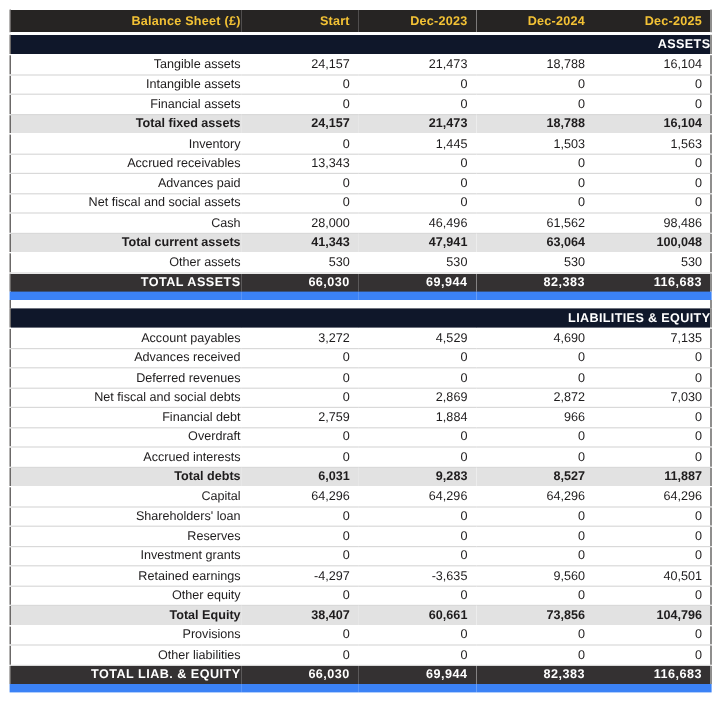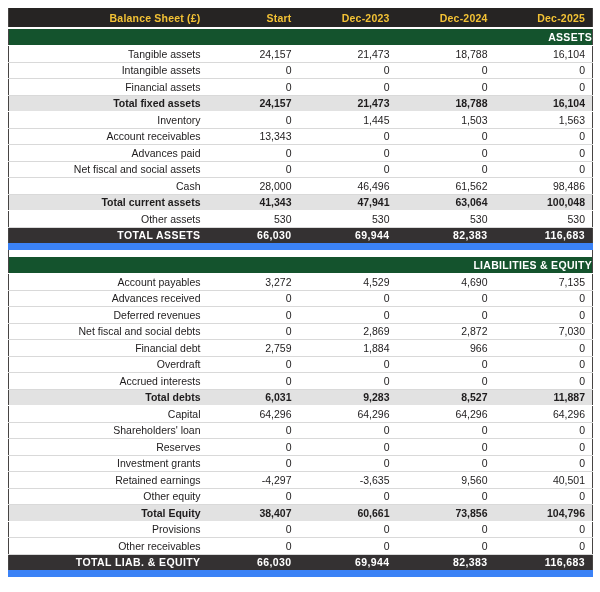--- a/index.html
+++ b/index.html
@@ -38,21 +38,21 @@
   tr.head-row th {
     background: #262423;
     color: #f3c235;
     font-weight: bold;
     height: 19px;
     font-size: 10.5px;
     border-bottom: 2px solid #ffffff;
     letter-spacing: 0.2px;
   }
   tr.section-row td {
-    background: #14532d;
+    background: #0f172a;
     color: #ffffff;
     font-weight: bold;
     height: 16px;
     border-bottom: 1px solid #ffffff;
     letter-spacing: 0.3px;
     padding-left: 24px;
   }
   tr.row-normal td {
     background: #ffffff;
     height: 15.5px;
@@ -132,21 +132,21 @@
         <td class="num">16,104</td>
       </tr>
       <tr class="row-normal">
         <td class="label">Inventory</td>
         <td class="num">0</td>
         <td class="num">1,445</td>
         <td class="num">1,503</td>
         <td class="num">1,563</td>
       </tr>
       <tr class="row-normal">
-        <td class="label">Account receivables</td>
+        <td class="label">Accrued receivables</td>
         <td class="num">13,343</td>
         <td class="num">0</td>
         <td class="num">0</td>
         <td class="num">0</td>
       </tr>
       <tr class="row-normal">
         <td class="label">Advances paid</td>
         <td class="num">0</td>
         <td class="num">0</td>
         <td class="num">0</td>
@@ -299,21 +299,21 @@
         <td class="num">104,796</td>
       </tr>
       <tr class="row-normal">
         <td class="label">Provisions</td>
         <td class="num">0</td>
         <td class="num">0</td>
         <td class="num">0</td>
         <td class="num">0</td>
       </tr>
       <tr class="row-normal">
-        <td class="label">Other receivables</td>
+        <td class="label">Other liabilities</td>
         <td class="num">0</td>
         <td class="num">0</td>
         <td class="num">0</td>
         <td class="num">0</td>
       </tr>
       <tr class="row-total">
         <td class="label">TOTAL LIAB. &amp; EQUITY</td>
         <td class="num">66,030</td>
         <td class="num">69,944</td>
         <td class="num">82,383</td>

